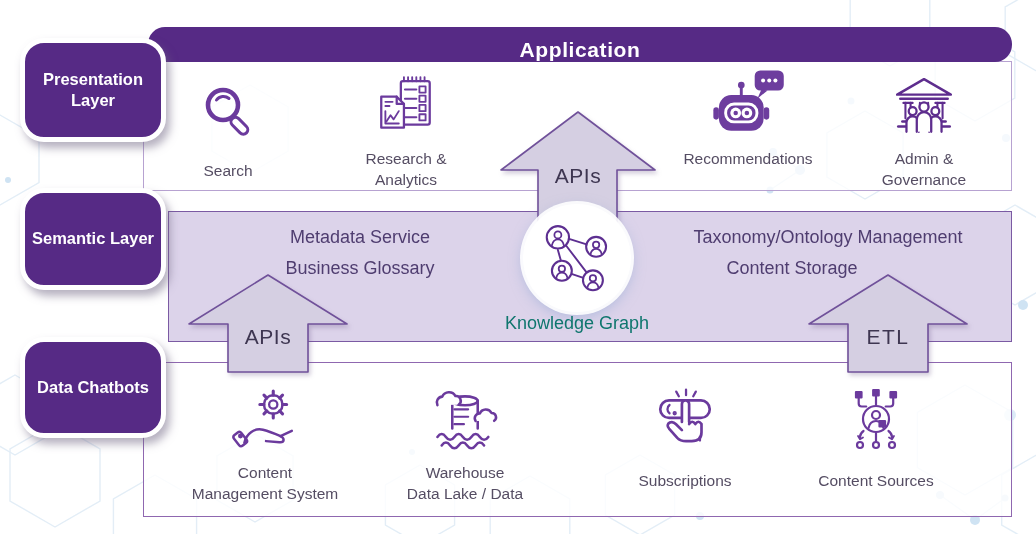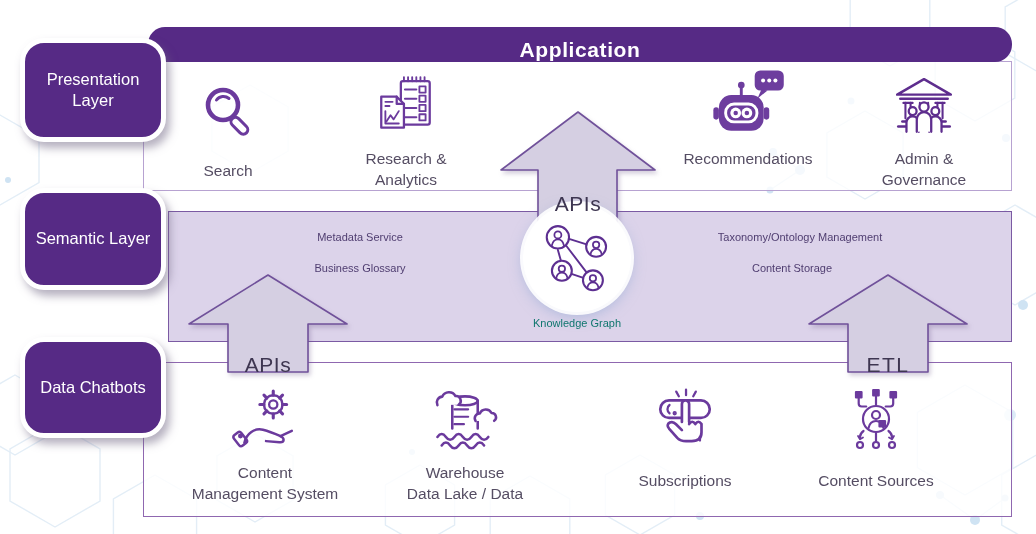--- a/index.html
+++ b/index.html
@@ -9,21 +9,21 @@
     -webkit-font-smoothing:antialiased;
   }
   svg{display:block}
   
   .decor{position:absolute;left:0;top:0;z-index:0;pointer-events:none}
   
   .layer-tab{
     position:absolute;left:20px;width:146px;box-sizing:border-box;
     background:#562a85;border:5px solid #ffffff;border-radius:24px;
     box-shadow:4px 6px 9px rgba(110,100,130,.5);
-    color:#fff;font-weight:normal;font-size:16.5px;line-height:1.3;
+    color:#fff;font-weight:bold;font-size:16.5px;line-height:1.3;
     display:flex;align-items:center;justify-content:center;text-align:center;
     padding:0 7px;z-index:6;
   }
   #tab-presentation{top:38px;height:104px}
   #tab-semantic{top:188px;height:102px}
   #tab-data{top:337px;height:101px}
   
   .app-bar{
     position:absolute;left:148px;top:27px;width:864px;height:35px;
     background:#562a85;border-radius:17px;z-index:2;
@@ -36,32 +36,32 @@
   .sem-band{position:absolute;left:168px;top:211px;width:842px;height:129px;
     background:#dcd3ea;border:1px solid #7b5aa3;z-index:1}
   .data-box{position:absolute;left:143px;top:362px;width:867px;height:153px;
     background:rgba(255,255,255,.82);border:1px solid #8f67b0;z-index:1}
   
   .arrows{position:absolute;left:0;top:0;z-index:2;pointer-events:none}
   .arrow-poly{fill:#d5cfe2;stroke:#70519a;stroke-width:1.6;stroke-linejoin:round;
     filter:drop-shadow(2px 3px 2px rgba(100,80,130,.28))}
   .arrow-label{
     position:absolute;transform:translate(-50%,-50%);z-index:4;
-    color:#3e3651;font-size:21px;letter-spacing:.5px;white-space:nowrap;margin-top:28px;
+    color:#3e3651;font-size:21px;letter-spacing:.5px;white-space:nowrap;
   }
   
   .cell{position:absolute;width:190px;display:flex;flex-direction:column;
     align-items:center;z-index:4}
   .cell-icon{height:74px;display:flex;align-items:flex-end;justify-content:center}
   .cell-label{margin-top:8px;font-size:15.5px;color:#554d63;text-align:center;line-height:1.36}
   .cell-label span{display:block;white-space:nowrap}
   .cell-label.one-line{margin-top:16px}
   
   .sem-text{position:absolute;transform:translate(-50%,-50%);z-index:4;
-    font-size:11px;color:#4f3d70;white-space:nowrap}
+    font-size:18px;color:#4f3d70;white-space:nowrap}
   .kg-label{color:#0f766e}
   
   .kg-circle{position:absolute;left:523px;top:204px;width:108px;height:108px;
     background:#fff;border-radius:50%;z-index:3;
     box-shadow:0 0 0 3px rgba(255,255,255,.9),0 4px 14px rgba(130,160,205,.55);
     display:flex;align-items:center;justify-content:center}
 </style>
 </head>
 <body>
 
@@ -221,21 +221,21 @@
       </svg>
     </div>
     <div class="cell-label">
       <span>Admin &amp;</span>
       <span>Governance</span>
     </div>
   </div>
 
   <div class="sem-text" style="left:360px;top:237px">Metadata Service</div>
   <div class="sem-text" style="left:360px;top:268px">Business Glossary</div>
-  <div class="sem-text" style="left:800px;top:237px">Taxonomy/Ontology Management</div>
+  <div class="sem-text" style="left:828px;top:237px">Taxonomy/Ontology Management</div>
   <div class="sem-text" style="left:792px;top:268px">Content Storage</div>
 
   <div class="kg-circle">
     <svg width="86" height="86" viewBox="0 0 108 108" fill="none" stroke="#5d2f91" stroke-width="2.6" stroke-linecap="round">
       <g stroke-width="2.4">
         <line x1="44" y1="30" x2="66" y2="37"></line>
         <line x1="30" y1="44" x2="34" y2="58"></line>
         <line x1="47" y1="74" x2="62" y2="79"></line>
         <line x1="40" y1="38" x2="66" y2="72"></line>
       </g>

